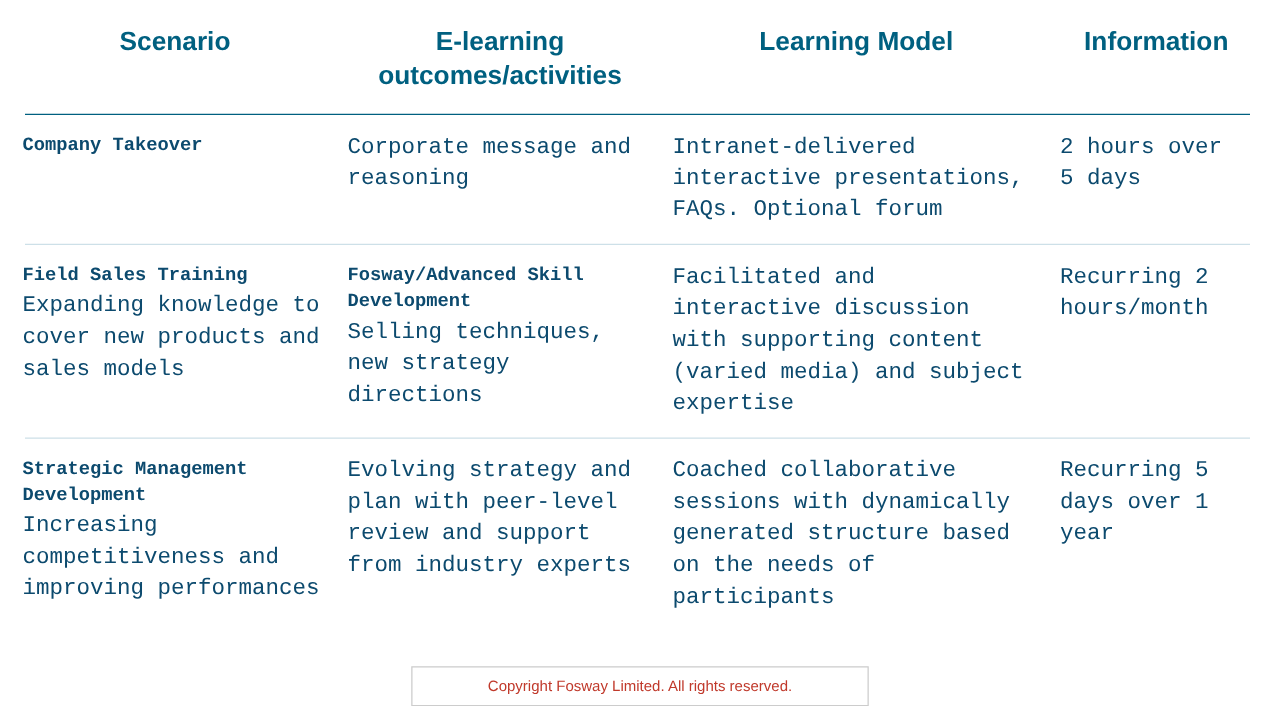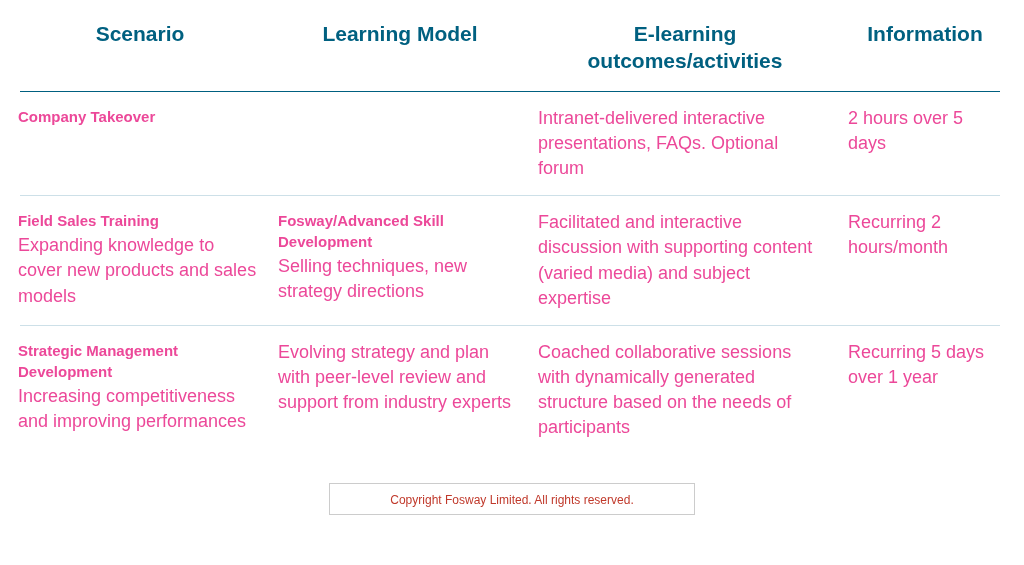--- a/index.html
+++ b/index.html
@@ -38,24 +38,25 @@
 
     .divider {
       grid-column: 1 / -1;
       height: 1px;
       background: #006080;
       margin: 0 10px;
     }
 
     .row-cell {
       padding: 14px 12px 14px 8px;
-      color: #ec4899;
+      color: #0c4a6e;
       font-size: 14.5px;
       line-height: 1.4;
       vertical-align: top;
+      font-family: Liberation Mono, monospace;
     }
 
     .row-cell .cell-title {
       font-weight: bold;
       font-size: 15px;
       display: block;
       margin-bottom: 2px;
     }
 
     .row-cell .cell-sub {
@@ -88,30 +89,31 @@
       font-size: 12px;
     }
   </style>
 </head>
 <body>
 
 <div class="table-container">
   <div class="grid">
 
     <div class="header-cell">Scenario</div>
+    <div class="header-cell">E-learning<br>outcomes/activities</div>
     <div class="header-cell">Learning Model</div>
-    <div class="header-cell">E-learning<br>outcomes/activities</div>
     <div class="header-cell">Information</div>
 
     <div class="divider"></div>
 
     <div class="row-cell">
       <span class="cell-title">Company Takeover</span>
     </div>
     <div class="row-cell">
+      <span class="cell-sub">Corporate message and reasoning</span>
     </div>
     <div class="row-cell">
       <span class="cell-sub">Intranet-delivered interactive presentations, FAQs. Optional forum</span>
     </div>
     <div class="row-cell">
       <span class="cell-sub">2 hours over 5 days</span>
     </div>
 
     <div class="row-divider"></div>
 

